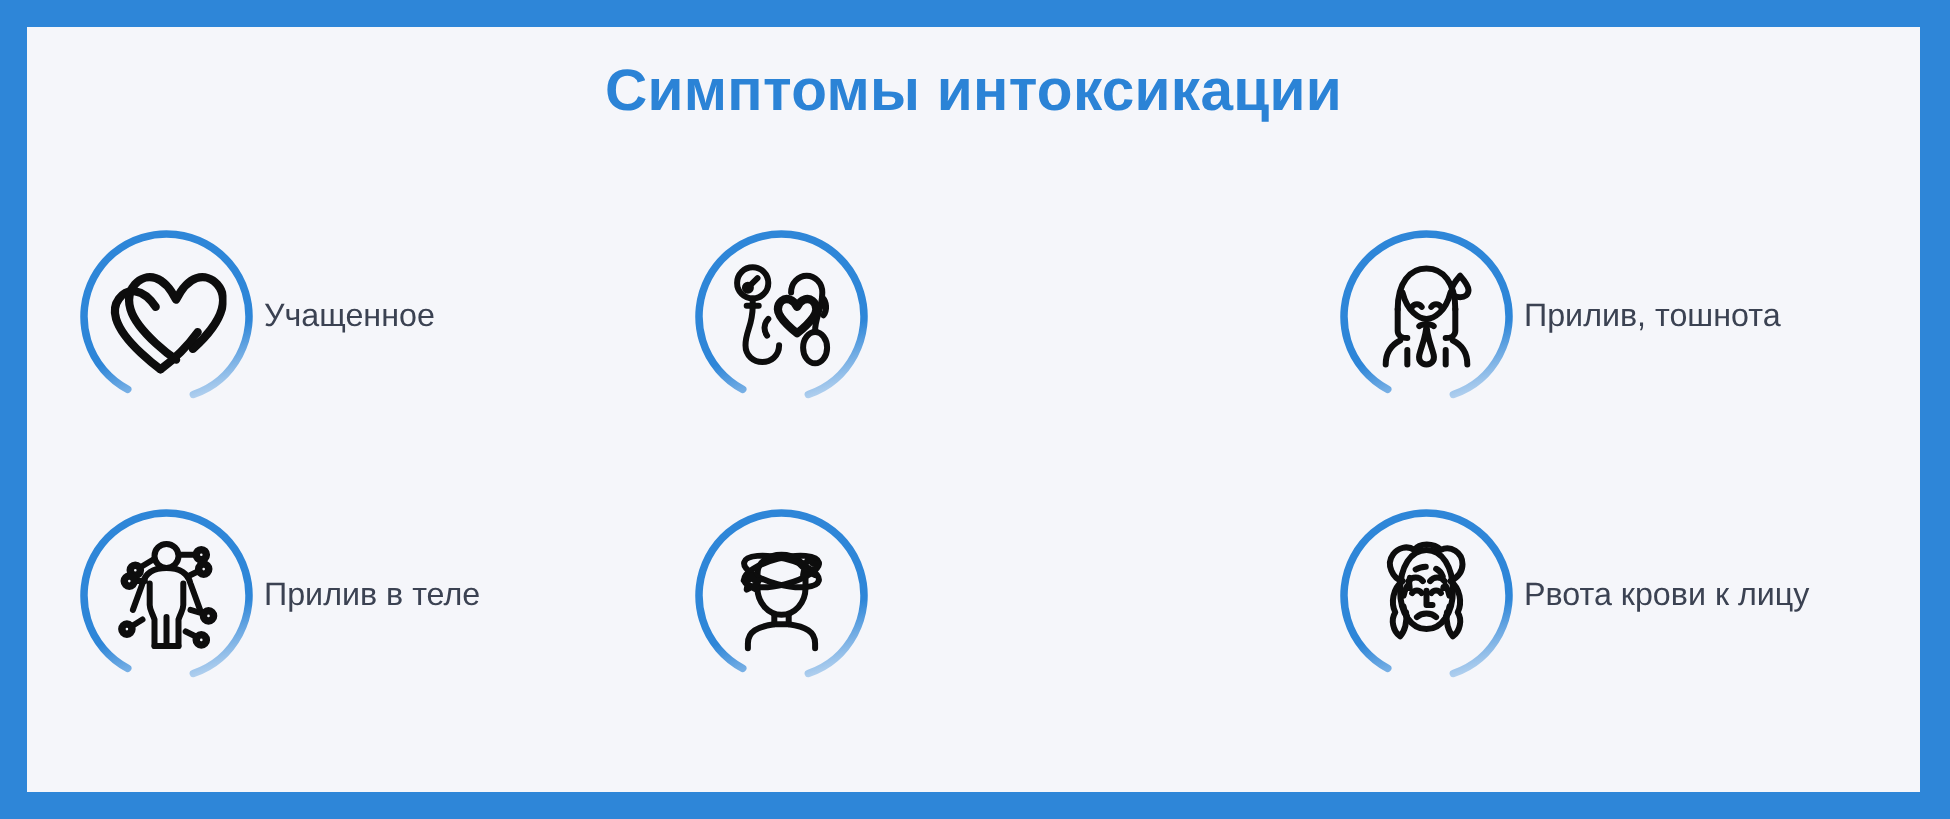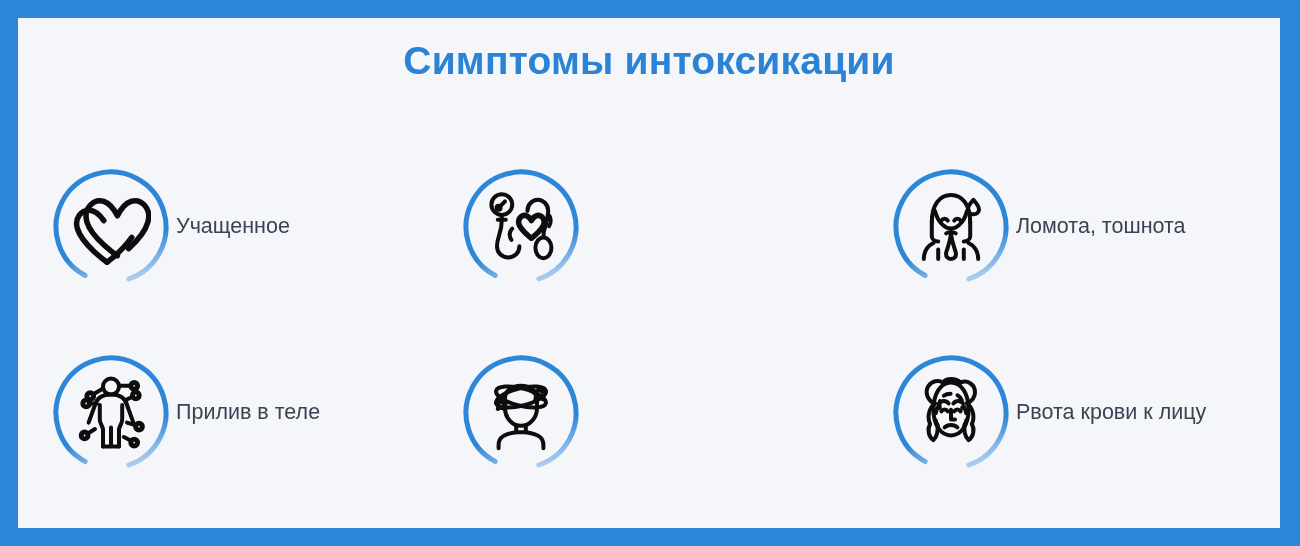--- a/index.html
+++ b/index.html
@@ -31,21 +31,21 @@
     width: 100%;
     text-align: center;
     font-size: 39px;
     font-weight: bold;
     color: #2b83d6;
     letter-spacing: 0.2px;
     line-height: 1.1;
   }
   .grid {
     position: absolute;
-    top: 116px;
+    top: 100px;
     left: 34px;
     width: 1196px;
     display: grid;
     grid-template-columns: 410px 430px 356px;
     grid-template-rows: 186px 186px;
   }
   .symptom {
     display: flex;
     align-items: center;
     gap: 6px;
@@ -179,21 +179,21 @@
             <path class="thin" d="M44 58 C46 56 54 56 56 58"></path>
             <path class="thin" d="M50 56 C50 66 46 74 44 82 C43 87 46 90 50 90 C54 90 57 87 56 82 C54 74 50 66 50 56 Z"></path>
             <path class="thin" d="M28 70 C20 74 16 80 16 90"></path>
             <path class="thin" d="M72 70 C80 74 84 80 84 90"></path>
             <path class="thin" d="M34 78 L34 90"></path>
             <path class="thin" d="M66 78 L66 90"></path>
             <path class="thin" d="M78 16 C78 16 71 24 71 28 C71 32 74 34 78 34 C82 34 85 32 85 28 C85 24 78 16 78 16 Z"></path>
           </svg>
         </div>
         <div class="symptom-label">
-          <span>Ломота, тошнота</span>
+          <span>Прилив, тошнота</span>
         </div>
       </div>
 
       <div class="symptom">
         <div class="badge">
           <svg class="ring" viewBox="0 0 118 118">
             <defs>
               <linearGradient id="ringGrad4" x1="0" y1="1" x2="1" y2="0">
                 <stop offset="0%" stop-color="#2e86d8" stop-opacity="1"></stop>
                 <stop offset="62%" stop-color="#2e86d8" stop-opacity="1"></stop>

